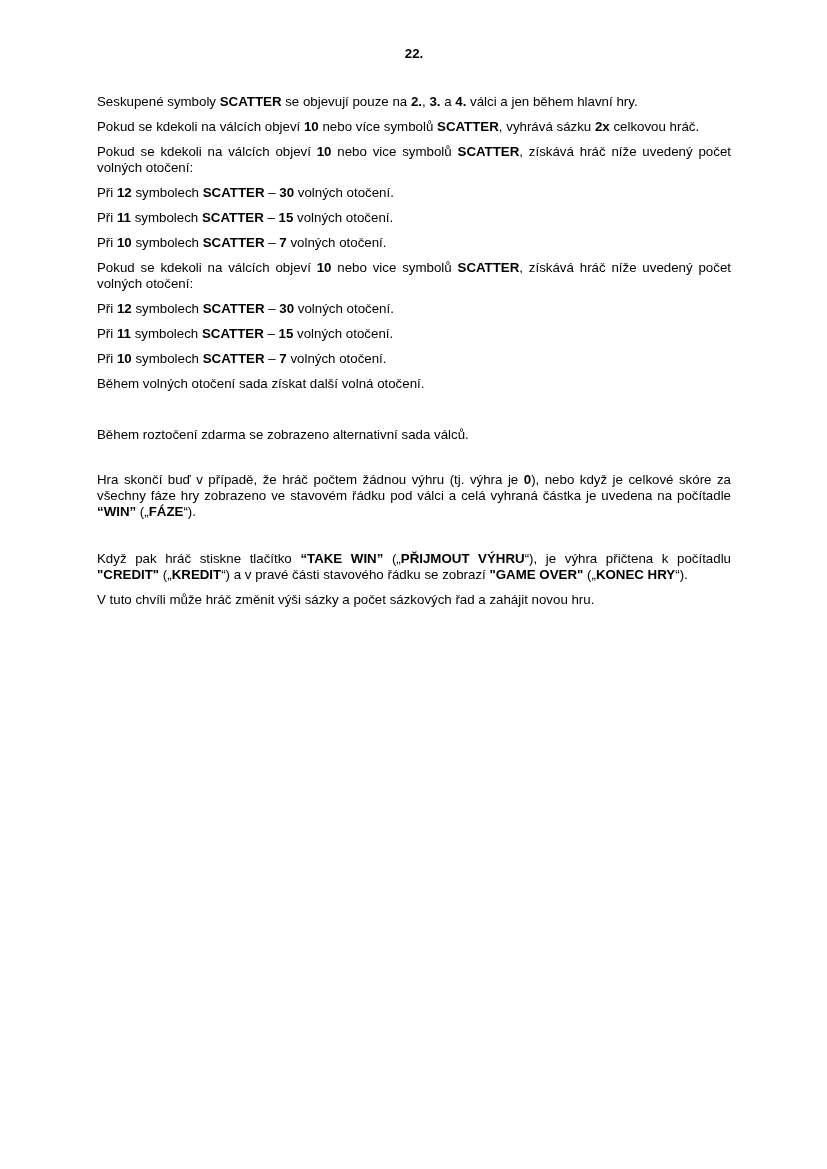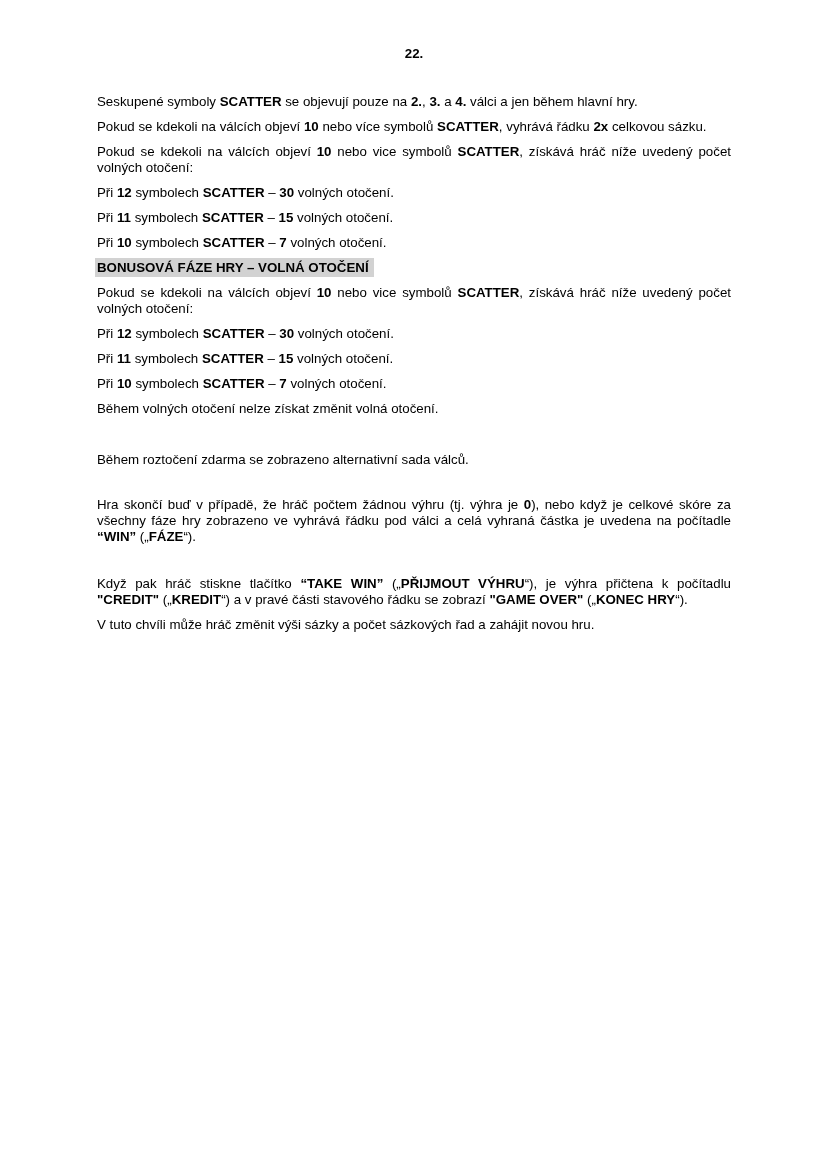--- a/index.html
+++ b/index.html
@@ -42,32 +42,31 @@
   .b { font-weight: bold; }
   .spacer { width: 100%; }
 </style>
 </head>
 <body>
 
 <div class="page">
   <div class="page-number">22.</div>
   <div class="doc-body">
       <p class="para"><span>Seskupené symboly </span><span class="b">SCATTER</span><span> se objevují pouze na </span><span class="b">2.</span><span>, </span><span class="b">3.</span><span> a </span><span class="b">4.</span><span> válci a jen během hlavní hry.</span></p>
-      <p class="para"><span>Pokud se kdekoli na válcích objeví </span><span class="b">10</span><span> nebo více symbolů </span><span class="b">SCATTER</span><span>, vyhrává řádku </span><span class="b">2x</span><span> celkovou sázku.</span></p>
+      <p class="para"><span>Pokud se kdekoli na válcích objeví </span><span class="b">10</span><span> nebo více symbolů </span><span class="b">SCATTER</span><span>, vyhrává sázku </span><span class="b">2x</span><span> celkovou hráč.</span></p>
       <p class="para"><span>Pokud se kdekoli na válcích objeví </span><span class="b">10</span><span> nebo vice symbolů </span><span class="b">SCATTER</span><span>, získává hráč níže uvedený počet volných otočení:</span></p>
       <p class="para"><span>Při </span><span class="b">12</span><span> symbolech </span><span class="b">SCATTER</span><span> – </span><span class="b">30</span><span> volných otočení.</span></p>
       <p class="para"><span>Při </span><span class="b">11</span><span> symbolech </span><span class="b">SCATTER</span><span> – </span><span class="b">15</span><span> volných otočení.</span></p>
       <p class="para"><span>Při </span><span class="b">10</span><span> symbolech </span><span class="b">SCATTER</span><span> – </span><span class="b">7</span><span> volných otočení.</span></p>
-      <p class="heading"><span class="highlight"><span class="b">BONUSOVÁ FÁZE HRY – VOLNÁ OTOČENÍ</span></span></p>
       <p class="para"><span>Pokud se kdekoli na válcích objeví </span><span class="b">10</span><span> nebo vice symbolů </span><span class="b">SCATTER</span><span>, získává hráč níže uvedený počet volných otočení:</span></p>
       <p class="para"><span>Při </span><span class="b">12</span><span> symbolech </span><span class="b">SCATTER</span><span> – </span><span class="b">30</span><span> volných otočení.</span></p>
       <p class="para"><span>Při </span><span class="b">11</span><span> symbolech </span><span class="b">SCATTER</span><span> – </span><span class="b">15</span><span> volných otočení.</span></p>
       <p class="para"><span>Při </span><span class="b">10</span><span> symbolech </span><span class="b">SCATTER</span><span> – </span><span class="b">7</span><span> volných otočení.</span></p>
-      <p class="para"><span>Během volných otočení nelze získat změnit volná otočení.</span></p>
+      <p class="para"><span>Během volných otočení sada získat další volná otočení.</span></p>
       <div class="spacer" style="height: 26px;"></div>
       <p class="para"><span>Během roztočení zdarma se zobrazeno alternativní sada válců.</span></p>
       <div class="spacer" style="height: 20px;"></div>
-      <p class="para"><span>Hra skončí buď v případě, že hráč počtem žádnou výhru (tj. výhra je </span><span class="b">0</span><span>), nebo když je celkové skóre za všechny fáze hry zobrazeno ve vyhrává řádku pod válci a celá vyhraná částka je uvedena na počítadle </span><span class="b">“WIN”</span><span> („</span><span class="b">FÁZE</span><span>“).</span></p>
+      <p class="para"><span>Hra skončí buď v případě, že hráč počtem žádnou výhru (tj. výhra je </span><span class="b">0</span><span>), nebo když je celkové skóre za všechny fáze hry zobrazeno ve stavovém řádku pod válci a celá vyhraná částka je uvedena na počítadle </span><span class="b">“WIN”</span><span> („</span><span class="b">FÁZE</span><span>“).</span></p>
       <div class="spacer" style="height: 22px;"></div>
       <p class="para"><span>Když pak hráč stiskne tlačítko </span><span class="b">“TAKE WIN”</span><span> („</span><span class="b">PŘIJMOUT VÝHRU</span><span>“), je výhra přičtena k počítadlu </span><span class="b">"CREDIT"</span><span> („</span><span class="b">KREDIT</span><span>“) a v pravé části stavového řádku se zobrazí </span><span class="b">"GAME OVER"</span><span> („</span><span class="b">KONEC HRY</span><span>“).</span></p>
       <p class="para"><span>V tuto chvíli může hráč změnit výši sázky a počet sázkových řad a zahájit novou hru.</span></p>
     </div>
 </div>
 
 </body></html>

